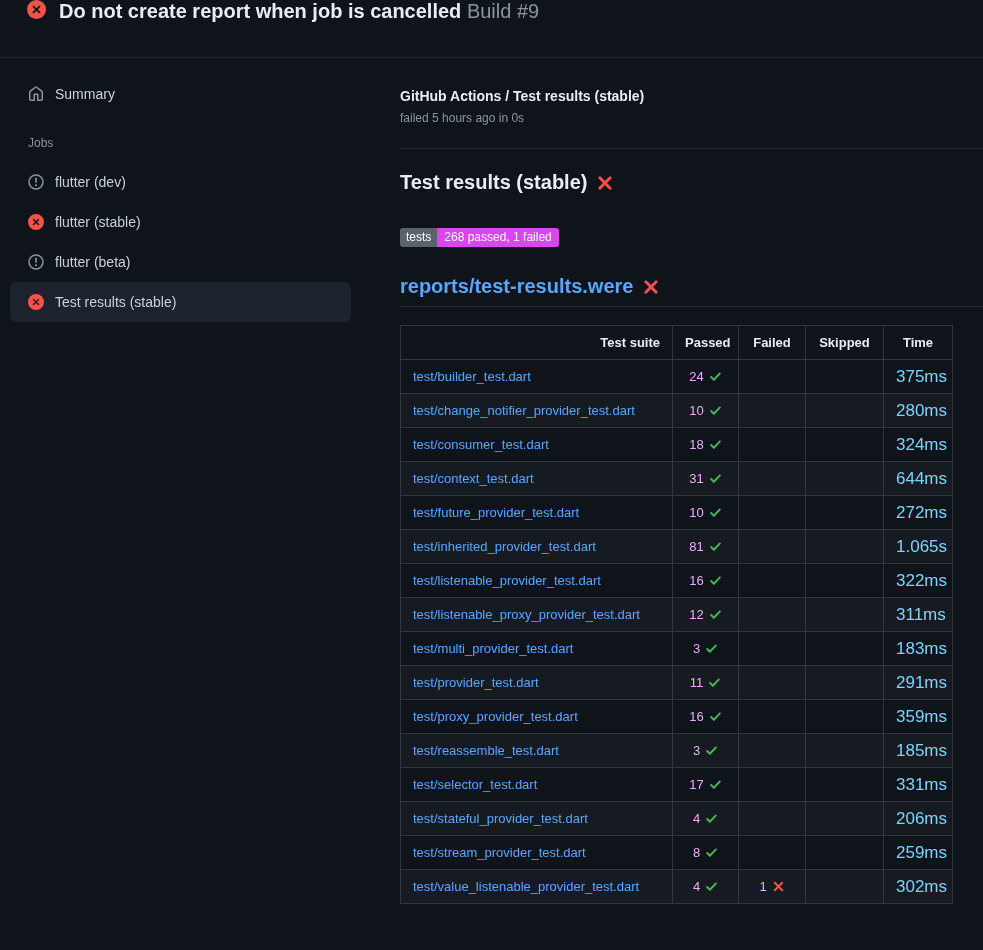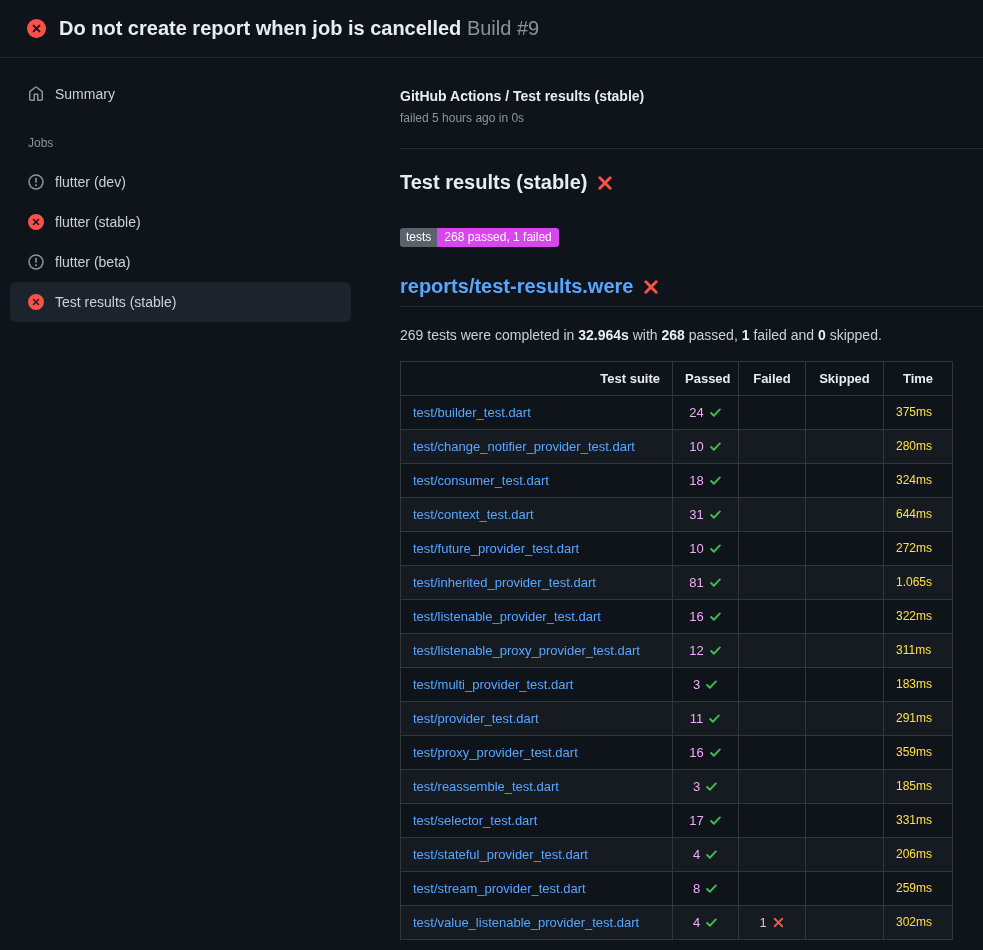--- a/index.html
+++ b/index.html
@@ -2,21 +2,21 @@
 <html><head>
 <meta charset="utf-8">
 <style>
   html,body{margin:0;padding:0;}
   body{
     width:983px;height:950px;overflow:hidden;
     background:#0f141b;color:#c9d1d9;
     font-family:"Liberation Sans","DejaVu Sans",sans-serif;
     font-size:14px;
   }
-  .topbar{height:57px;display:flex;align-items:center;padding-left:27px;border-bottom:1px solid #232933;}
+  .topbar{height:57px;display:flex;padding-left:27px;border-bottom:1px solid #232933;}
   .status-icon{width:19px;height:19px;margin-right:13px;flex:none;display:inline-flex;}
   .run-title{font-size:20px;font-weight:700;color:#e8edf3;margin:0;white-space:nowrap;}
   .run-title .build{color:#8b949e;font-weight:400;}
   .layout{display:flex;}
   .sidebar{width:400px;flex:none;padding:16px 49px 0 10px;box-sizing:border-box;}
   .side-item{display:flex;align-items:center;gap:11px;height:40px;padding:0 12px 0 18px;border-radius:6px;font-size:14px;color:#c9d1d9;cursor:pointer;white-space:nowrap;}
   .side-item.selected{background:#1d232c;}
   .sicon{width:16px;height:16px;flex:none;display:inline-flex;}
   .jobs-heading{color:#8b949e;font-size:12px;margin:22px 0 12px 18px;}
   .content{flex:1;padding-top:30px;box-sizing:border-box;}
@@ -31,21 +31,21 @@
   .report-row{display:flex;align-items:center;gap:9px;margin-top:28px;padding-bottom:8px;border-bottom:1px solid #262c36;}
   .report-link{color:#58a6ff;font-size:20px;font-weight:700;text-decoration:none;}
   .summary-line{margin:20px 0 0 0;font-size:14px;color:#c9d1d9;}
   .summary-line strong{color:#e8edf3;}
   table.results{border-collapse:collapse;table-layout:fixed;width:552px;margin-top:18px;}
   table.results th,table.results td{border:1px solid #31363f;padding:8px 12px;box-sizing:border-box;white-space:nowrap;overflow:hidden;line-height:17px;}
   table.results th{font-size:13px;font-weight:700;color:#e8edf3;text-align:center;}
   table.results th.col-suite{text-align:right;}
   table.results td.col-num{text-align:center;}
   table.results td.col-suite,table.results td.col-time{text-align:left;}
-  table.results td.col-time{color:#fde047;font-size:12px;}
+  table.results td.col-time{color:#7dd3fc;font-size:17px;}
   table.results tbody tr:nth-child(even){background:#161b22;}
   .suite-link{color:#58a6ff;text-decoration:none;font-size:13px;}
   .cell-icon{vertical-align:-2px;margin-left:5px;}
   .num{color:#f0abfc;font-size:13px;}
 </style>
 </head>
 <body>
 
 <header class="topbar">
   <span class="status-icon">
@@ -131,21 +131,20 @@
 
     <div class="report-row">
       <a href="#" class="report-link">reports/test-results.were</a>
       <span class="big-x">
         <svg viewBox="0 0 16 16" width="18" height="18">
             <path d="M3.4 3.4l9.2 9.2M12.6 3.4l-9.2 9.2" stroke="#f85149" stroke-width="2.6" stroke-linecap="round"></path>
           </svg>
       </span>
     </div>
 
-    <p class="summary-line"><span>269 tests were completed in </span><strong>32.964s</strong><span> with </span><strong>268</strong><span> passed, </span><strong>1</strong><span> failed and </span><strong>0</strong><span> skipped.</span></p>
 
     <table class="results">
       <colgroup>
         <col style="width:272px">
           <col style="width:66px">
           <col style="width:67px">
           <col style="width:78px">
           <col style="width:69px">
       </colgroup>
       <thead>

